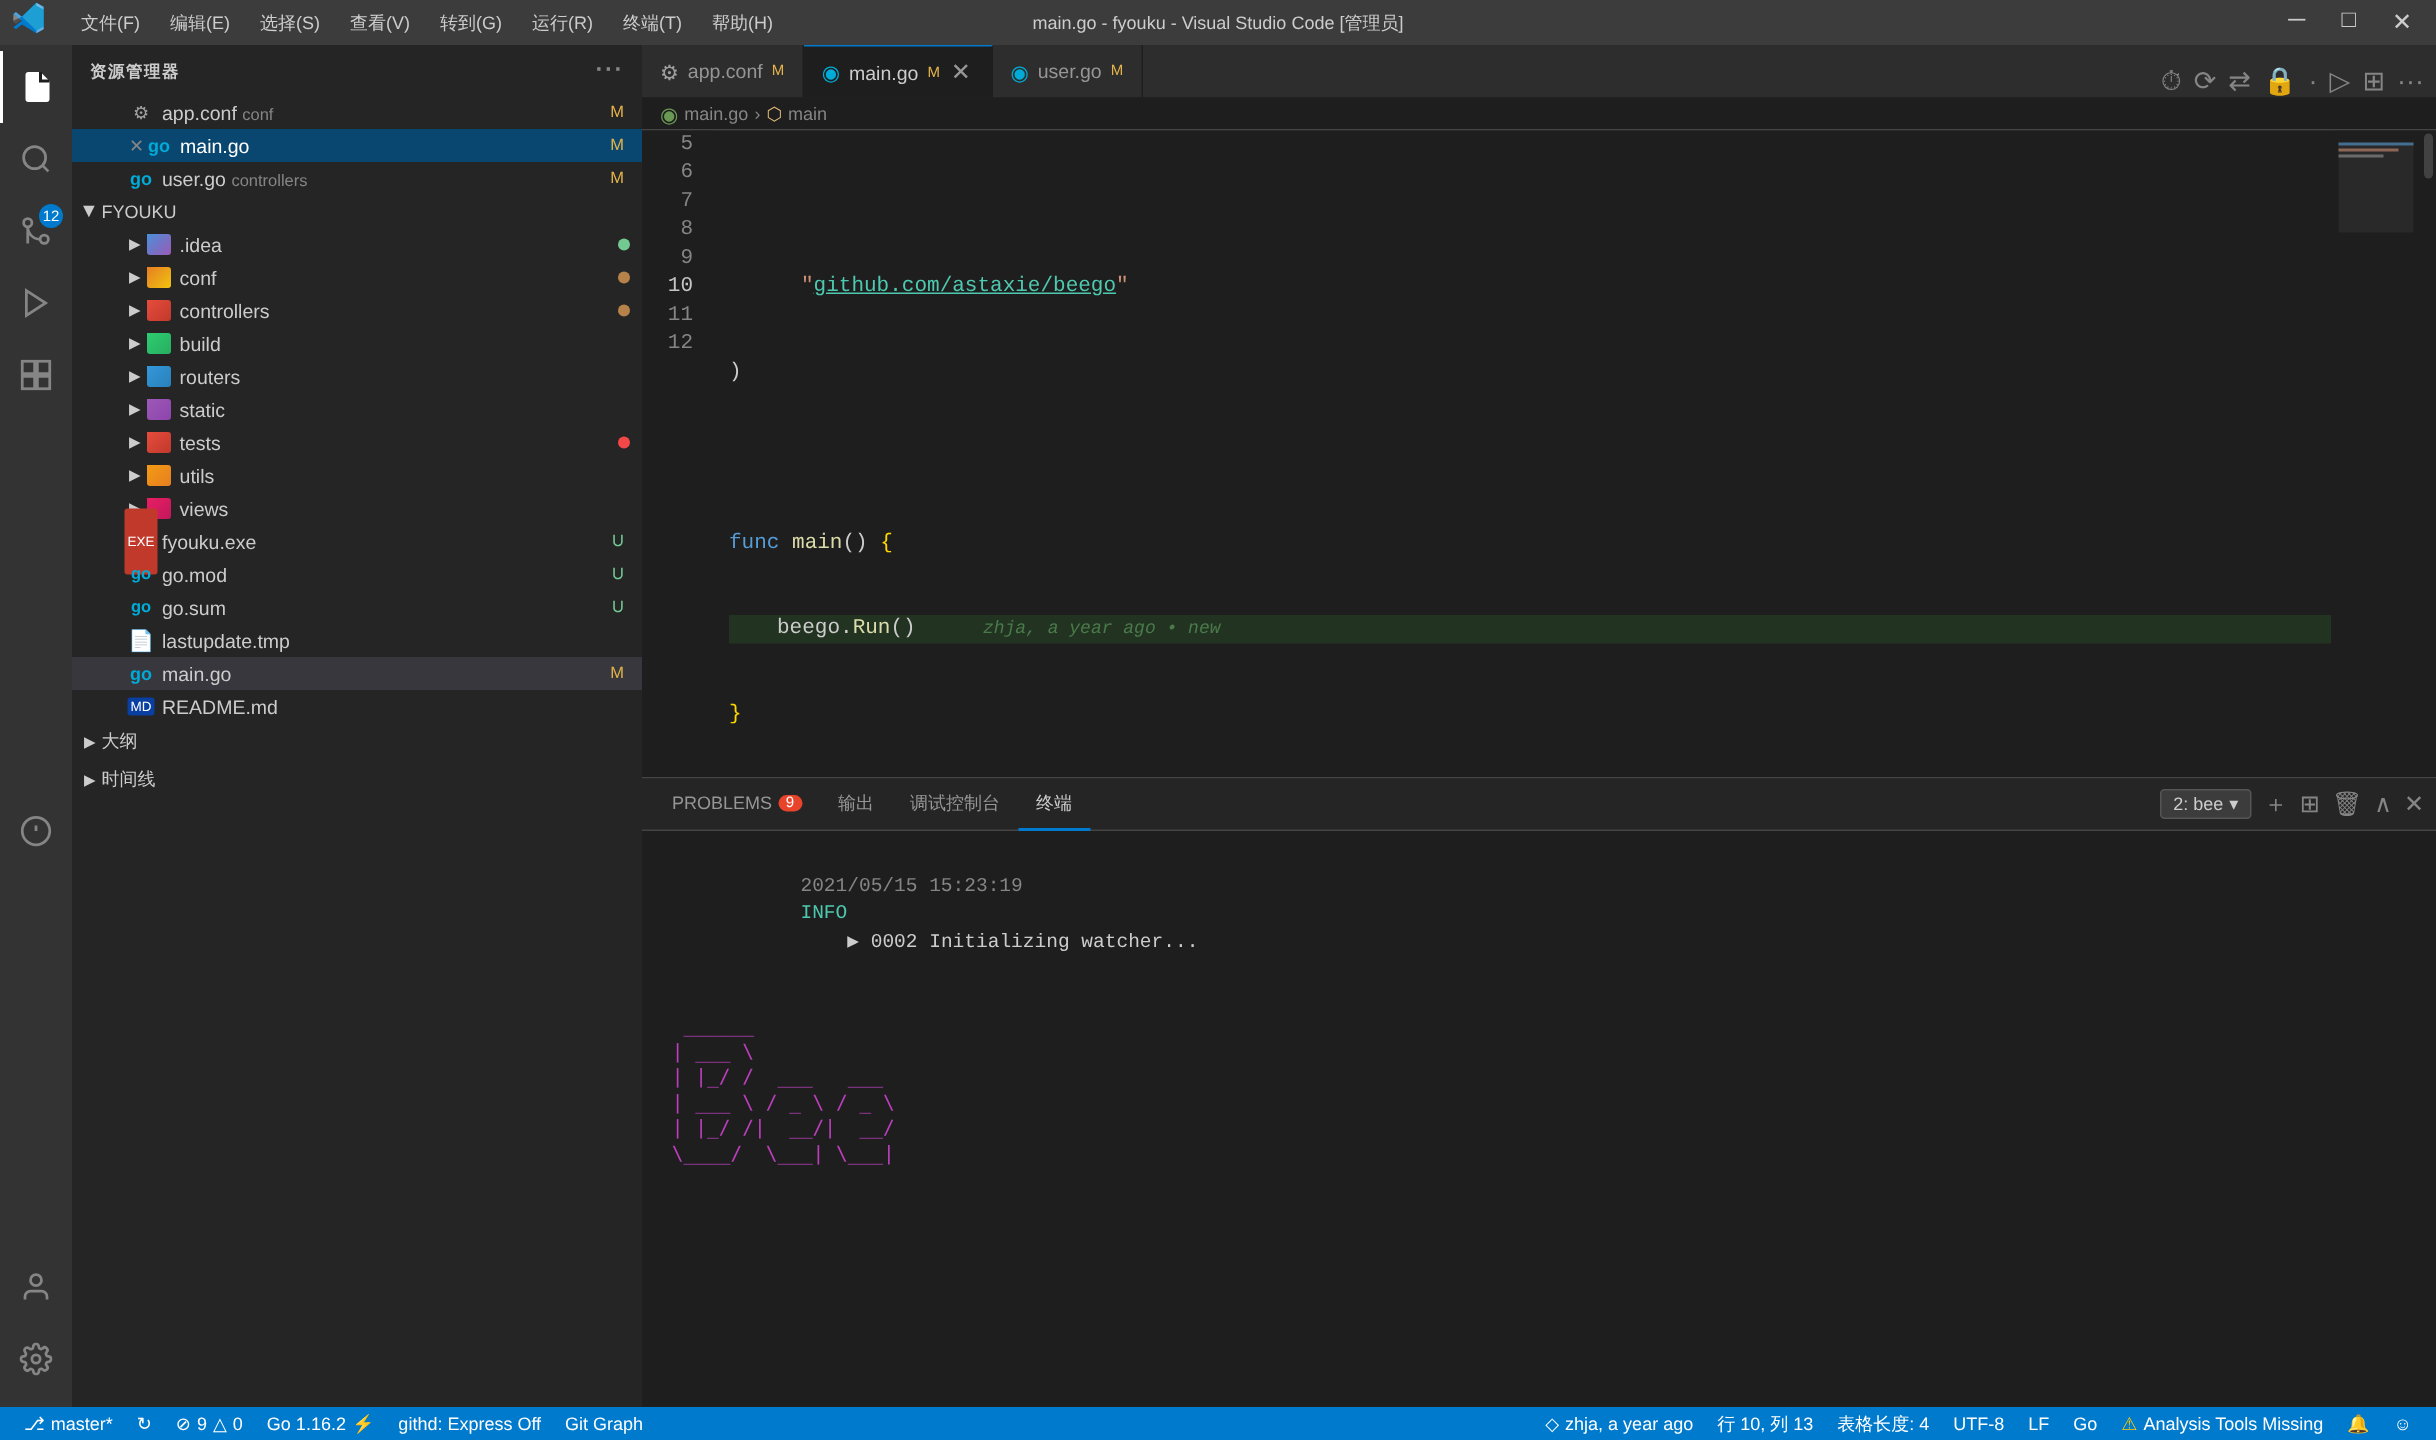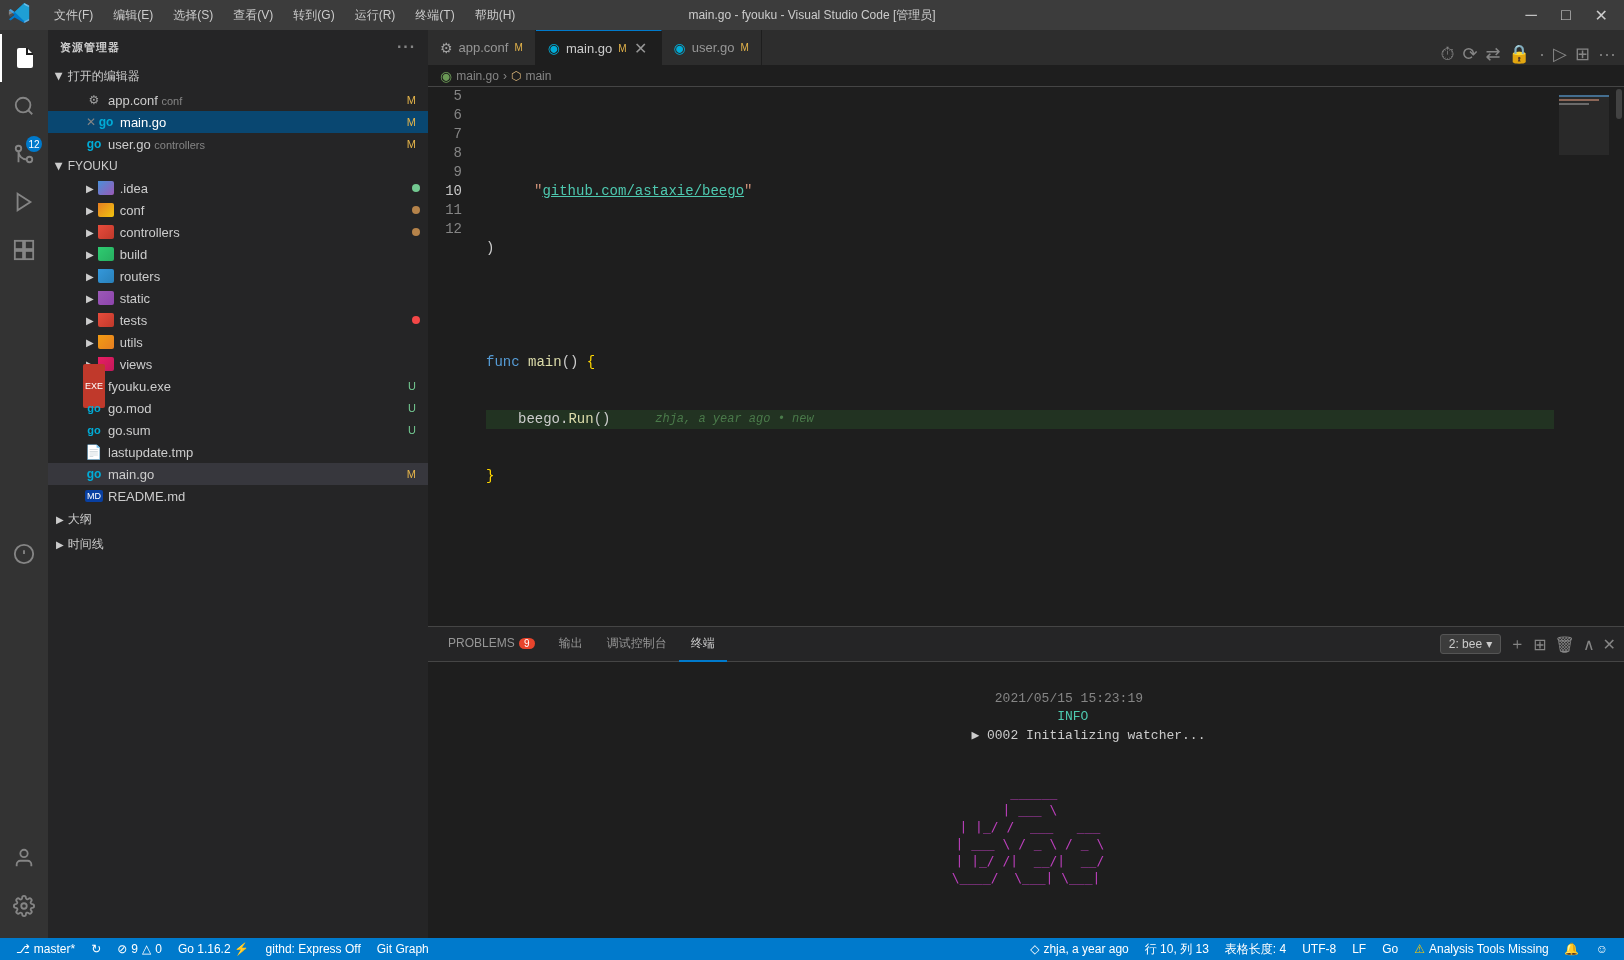--- a/index.html
+++ b/index.html
@@ -347,21 +347,21 @@
     
     .minimap {
       width: 60px;
       background: #1e1e1e;
       flex-shrink: 0;
       position: relative;
     }
 
     
     .terminal-panel {
-      height: 312px;
+      height: 420px;
       background: #1e1e1e;
       border-top: 1px solid #454545;
       display: flex;
       flex-direction: column;
       flex-shrink: 0;
     }
     .panel-tabs {
       height: 35px;
       background: #252526;
       display: flex;
@@ -419,21 +419,20 @@
     .terminal-content {
       flex: 1;
       overflow-y: auto;
       overflow-x: hidden;
       padding: 8px 12px;
       font-family: 'Consolas', 'Courier New', monospace;
       font-size: 13px;
       line-height: 1.4;
       background: #1e1e1e;
       color: #cccccc;
-      text-align: center;
     }
     .terminal-content::-webkit-scrollbar { width: 4px; }
     .terminal-content::-webkit-scrollbar-thumb { background: #424242; }
 
     .t-line { margin: 2px 0; white-space: pre-wrap; word-break: break-all; }
     .t-info { color: #4ec9b0; }
     .t-error { color: #f44747; }
     .t-white { color: #cccccc; }
     .t-prompt { color: #73c991; }
     .t-cmd { color: #cccccc; }
@@ -588,24 +587,20 @@
     </div>
   </div>
 
   <div class="sidebar">
     <div class="sidebar-header">
       <span>资源管理器</span>
       <span class="sidebar-header-actions">···</span>
     </div>
     <div class="sidebar-content">
 
-      <div class="section-header">
-        <span class="section-arrow open">▶</span>
-        <span>打开的编辑器</span>
-      </div>
 
       <div class="file-item il2">
         <div class="file-icon" style="color:#a0a0a0;">⚙</div>
         <span class="file-name">app.conf <span style="color:#858585;font-size:11px;">conf</span></span>
         <span class="file-badge badge-m">M</span>
       </div>
 
       <div class="file-item active-editor il2">
         <span style="color:#858585;margin-right:2px;font-size:12px;">✕</span>
         <div class="file-icon icon-go">go</div>

